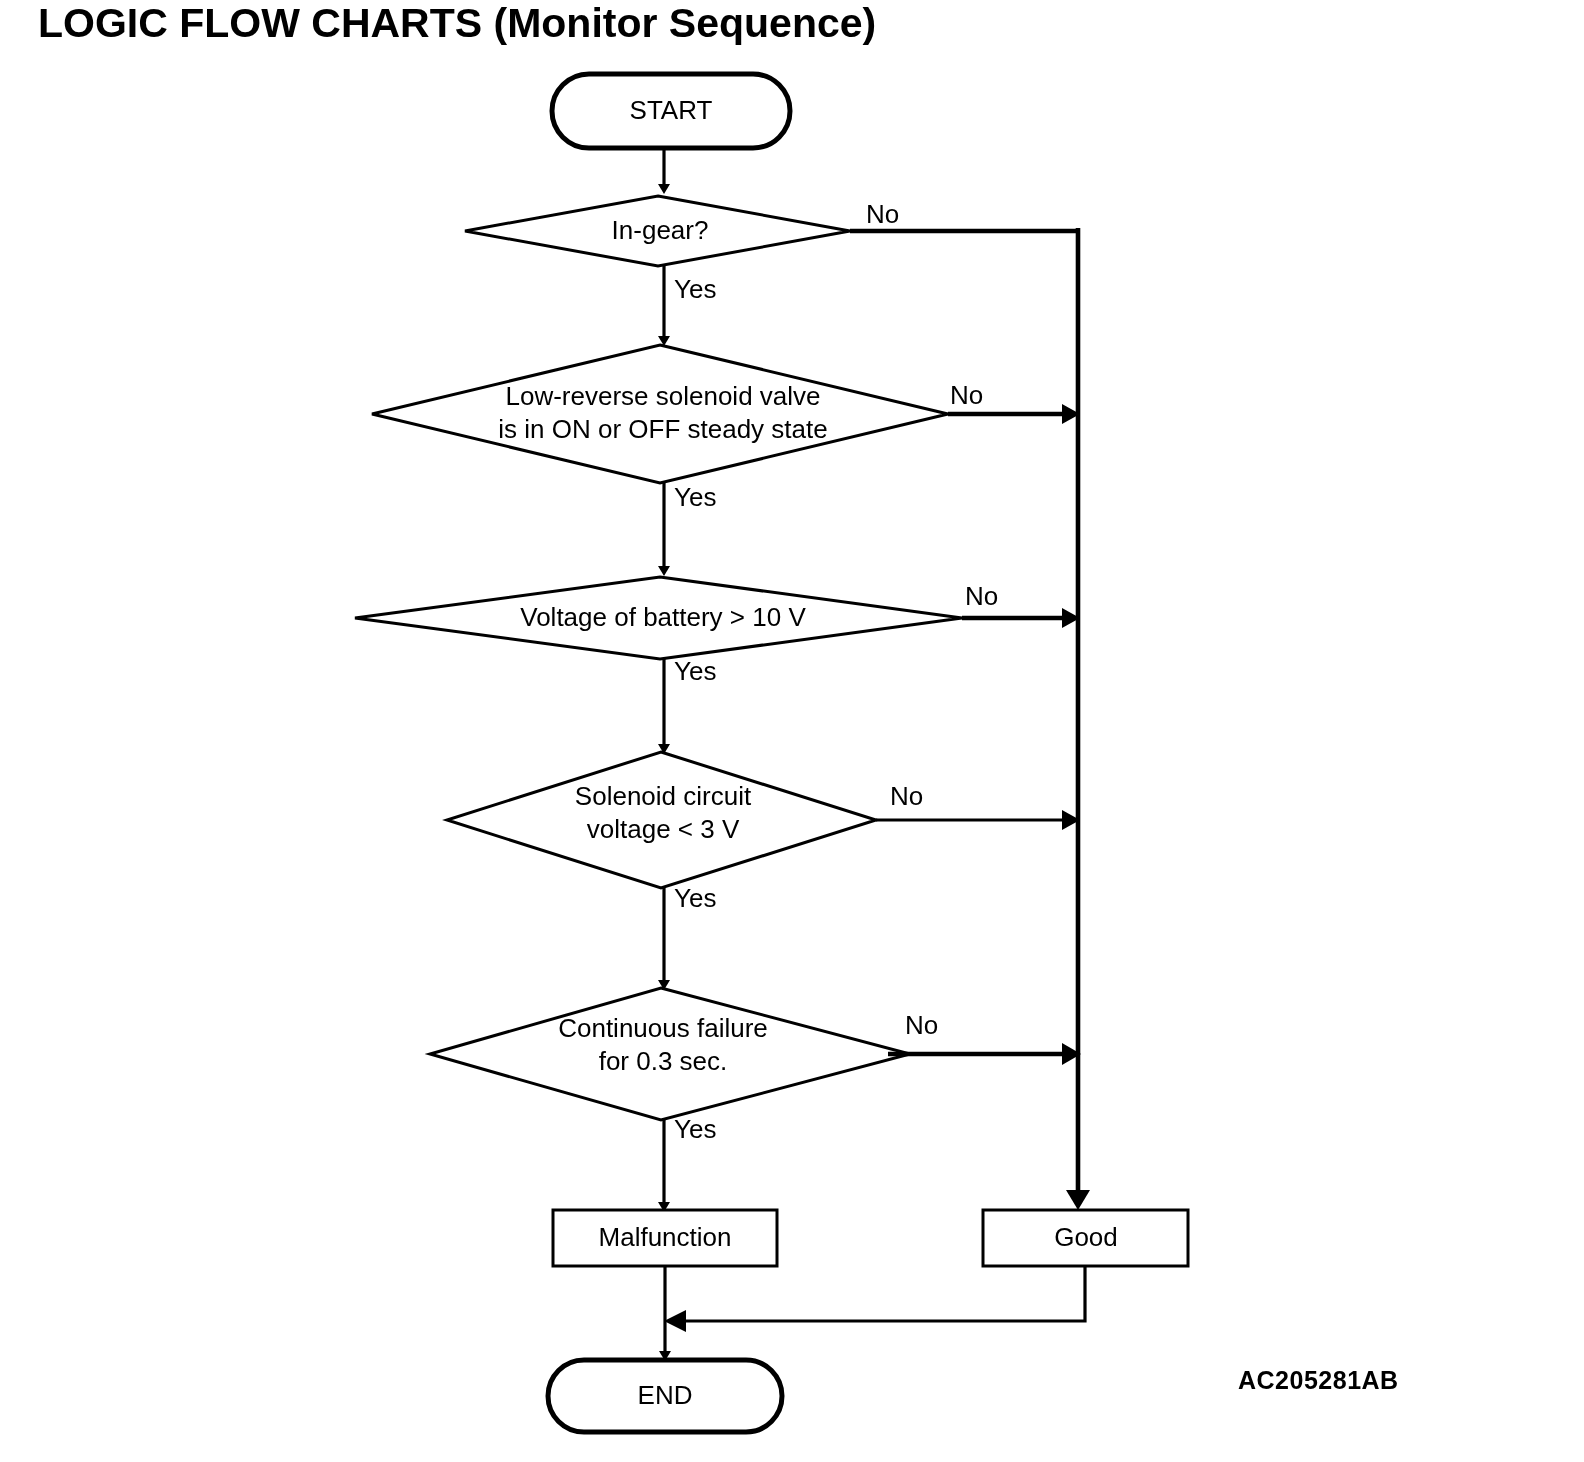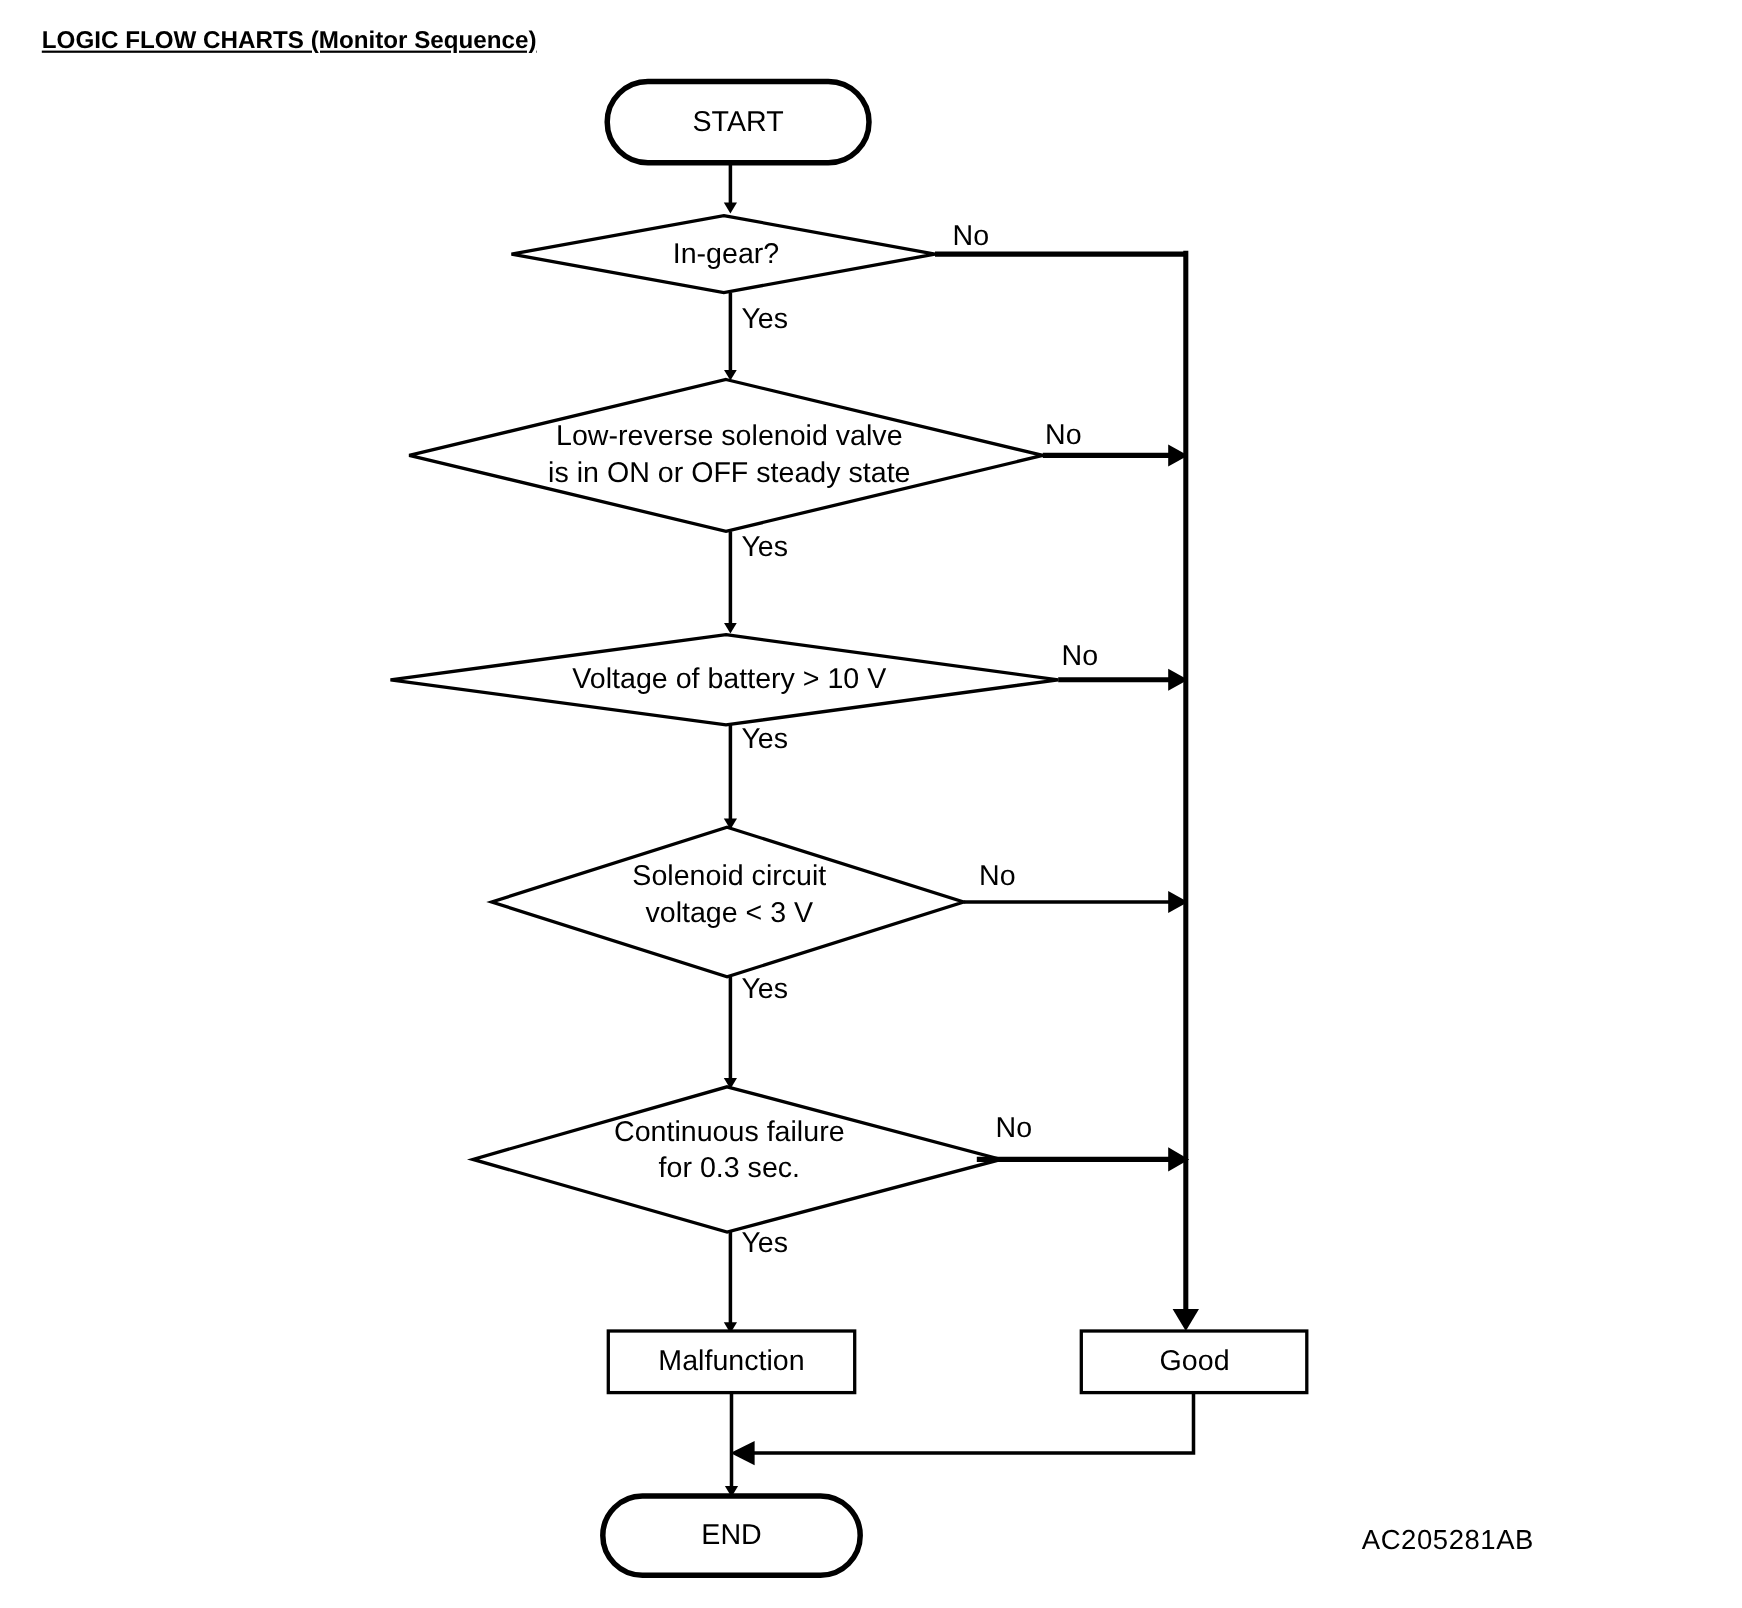--- a/index.html
+++ b/index.html
@@ -18,36 +18,34 @@
   #chart-root {
     position: absolute;
     left: 0;
     top: 0;
     width: 1584px;
     height: 1462px;
   }
   .page-title {
     position: absolute;
     left: 38px;
-    top: 24px;
-    font-size: 22px;
+    top: 0;
+    font-size: 41px;
     font-weight: bold;
     letter-spacing: 0px;
     white-space: nowrap;
-    text-decoration: underline;
   }
   .ref-code {
     position: absolute;
     left: 1238px;
     top: 1366px;
     font-size: 25px;
-    font-weight: normal;
+    font-weight: bold;
     letter-spacing: 0.5px;
     white-space: nowrap;
-    margin-top: 20px;
   }
   svg { display: block; }
   .shape-fill {
     fill: #ffffff;
     stroke: #000000;
     stroke-width: 3;
   }
   .terminal {
     fill: #ffffff;
     stroke: #000000;

